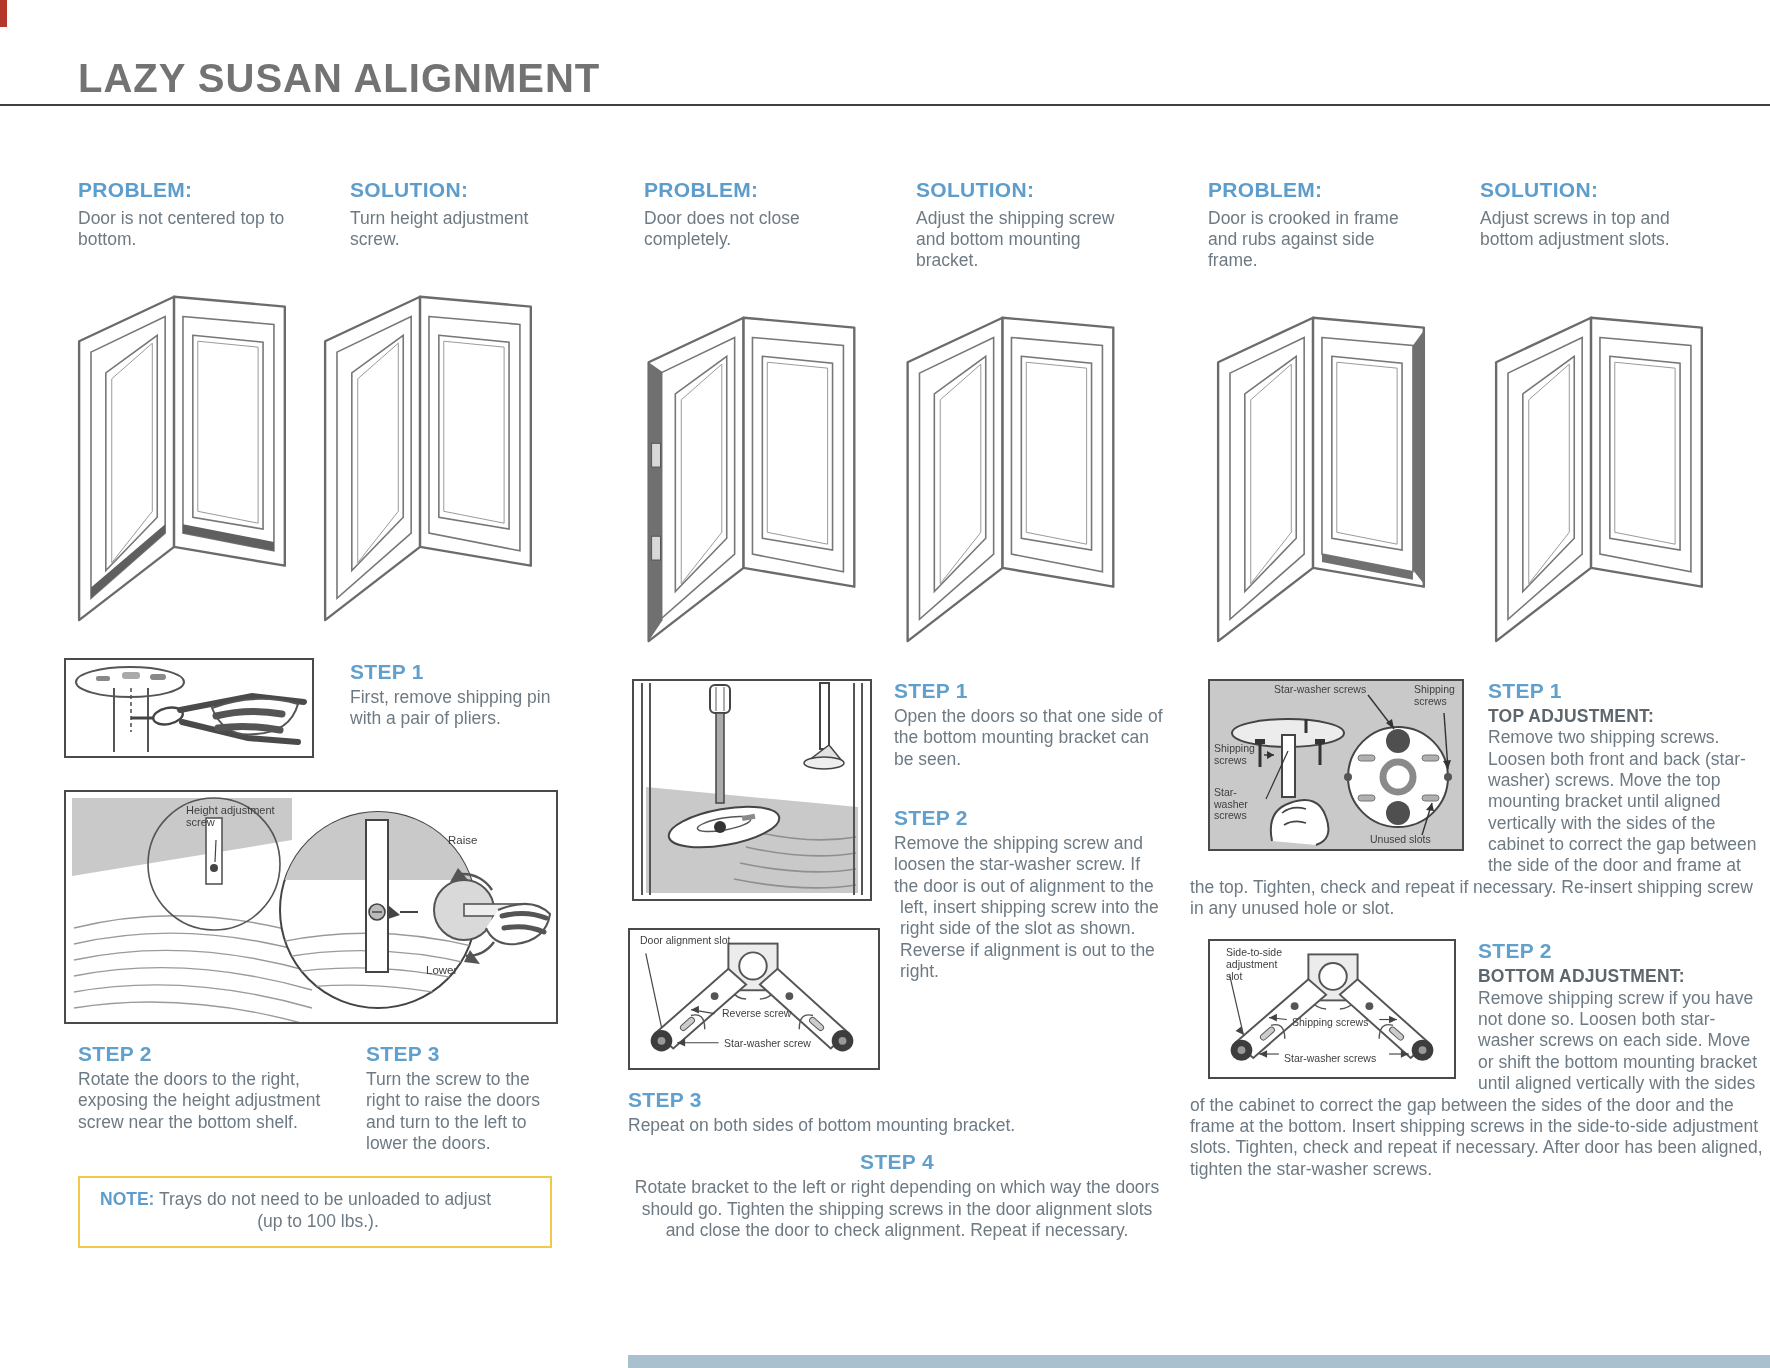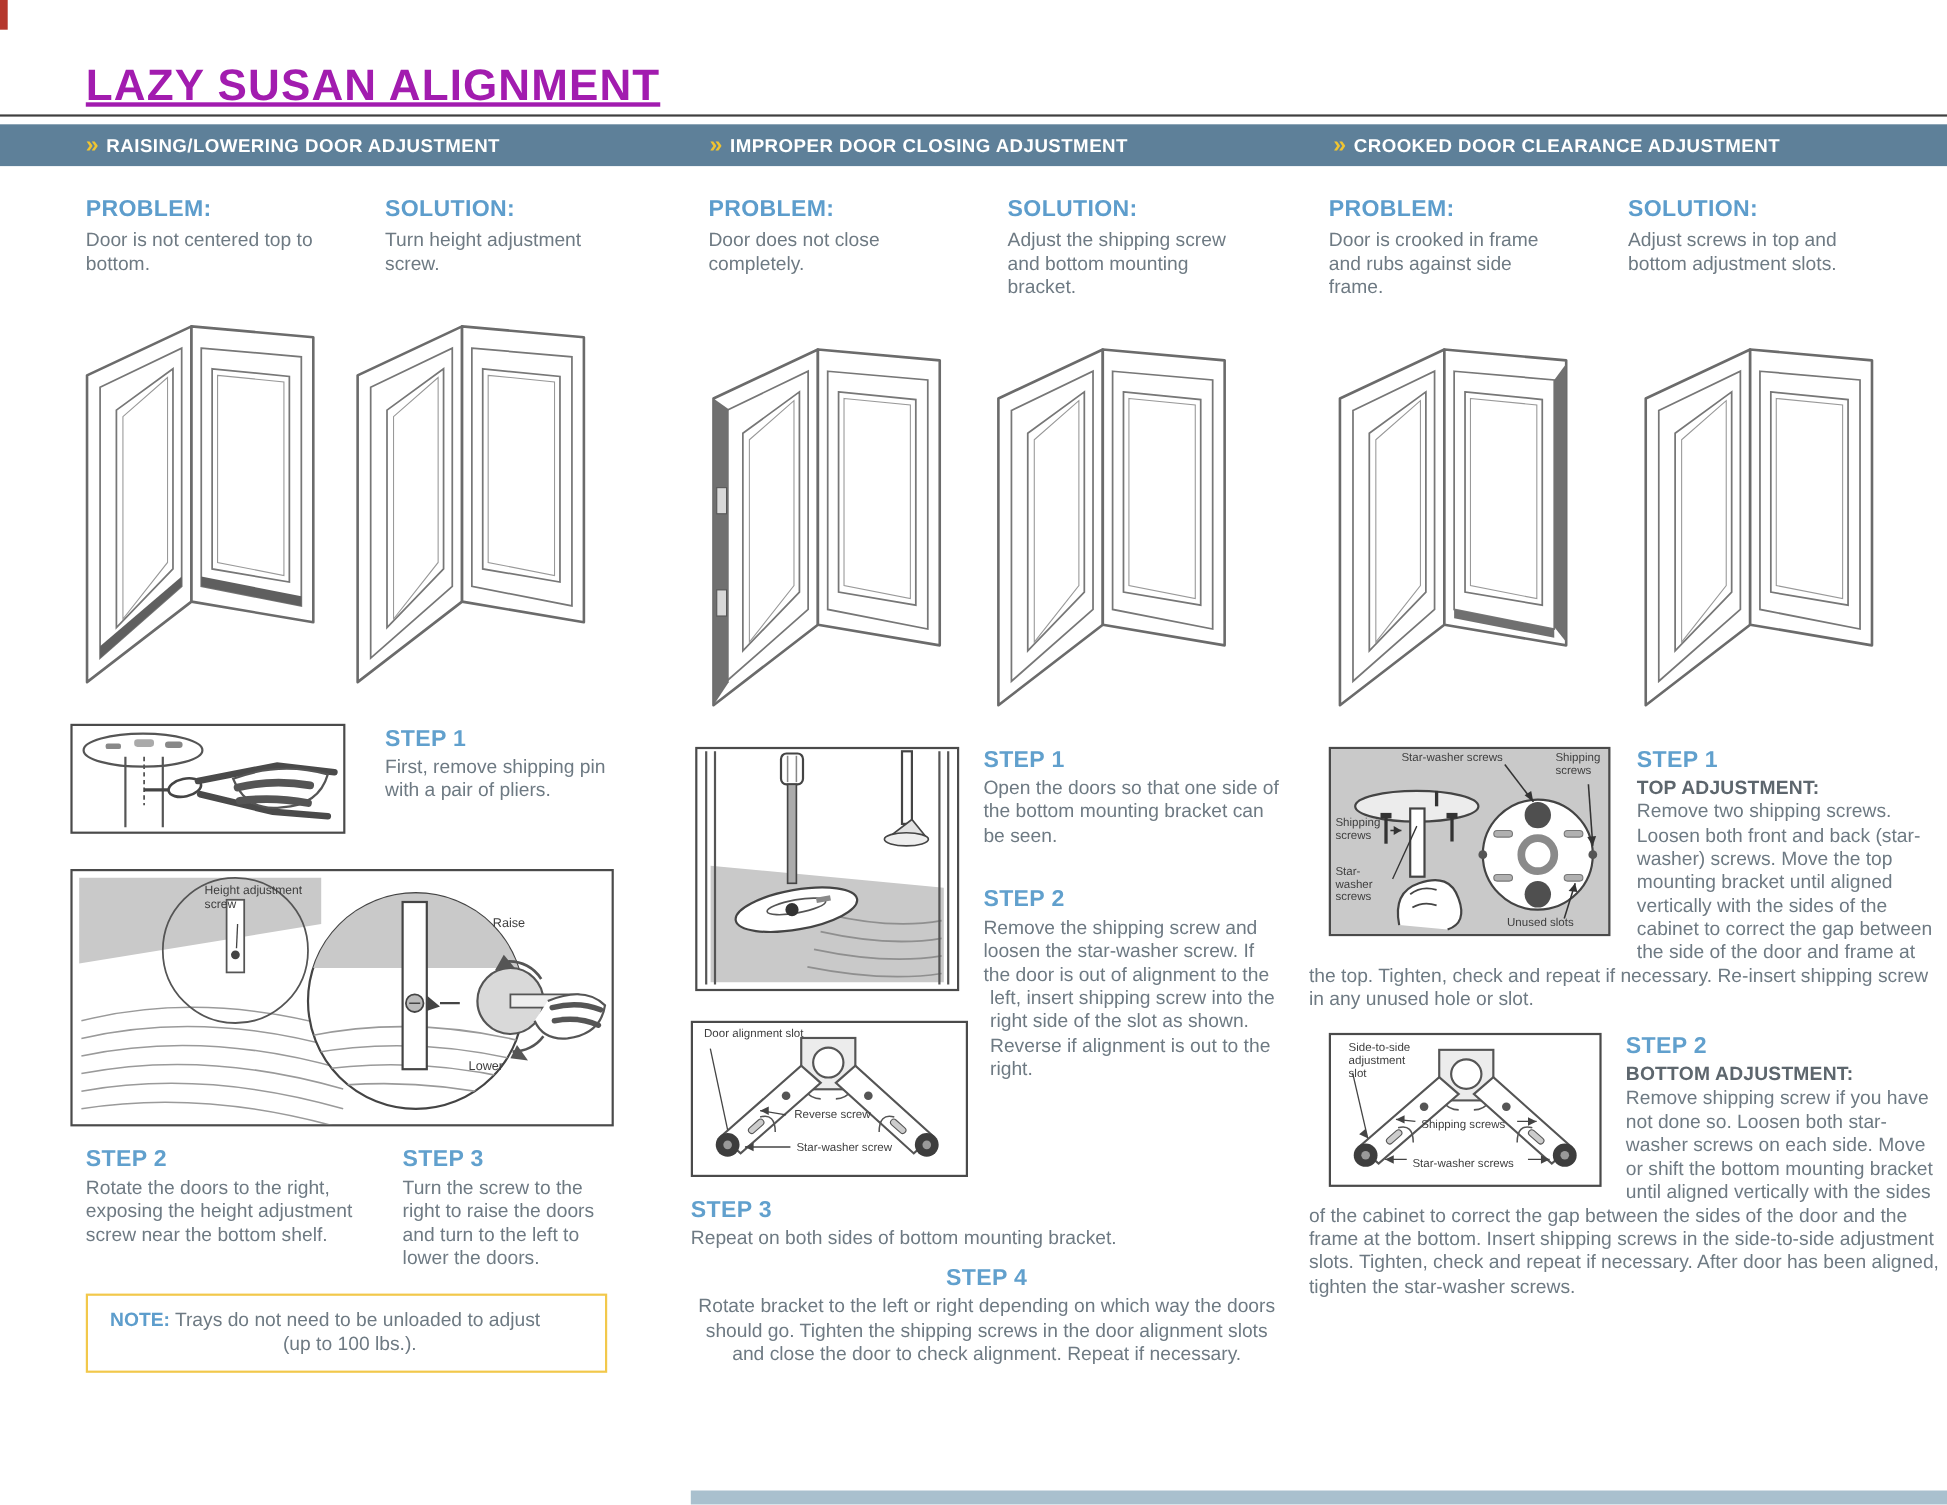--- a/index.html
+++ b/index.html
@@ -1,20 +1,20 @@
 <!DOCTYPE html>
 <html><head>
 <meta charset="utf-8">
 <style>
   html,body{margin:0;padding:0;}
   .page{position:relative;width:1770px;height:1368px;background:#ffffff;overflow:hidden;
         font-family:"Liberation Sans",sans-serif;}
   .corner-mark{position:absolute;left:0;top:0;width:7px;height:27px;background:#b5372c;}
-  .title{position:absolute;left:78px;top:56px;font-size:40px;font-weight:bold;color:#a21caf;
-         letter-spacing:1px;text-decoration:underline;}
+  .title{position:absolute;left:78px;top:56px;font-size:40px;font-weight:bold;color:#737373;
+         letter-spacing:1px;}
   .title-rule{position:absolute;left:0;top:104px;width:1770px;height:2px;background:#3f3f3f;}
   .section-bar{position:absolute;left:0;top:113px;width:1770px;height:38px;background:#5E8099;}
   .bar-label{position:absolute;top:0;height:38px;line-height:38px;color:#ffffff;font-weight:bold;
              font-size:17px;letter-spacing:.4px;white-space:nowrap;}
   .chev{color:#F0C431;font-weight:bold;font-size:21px;margin-right:9px;letter-spacing:-2px;}
   .cols{position:absolute;left:60px;top:166px;display:flex;align-items:flex-start;}
   .col1{width:500px;}
   .col2{width:540px;margin-left:66px;}
   .col3{width:574px;margin-left:24px;}
   .ps-grid{display:grid;grid-template-columns:272px 1fr;padding-left:18px;margin-top:12px;}
@@ -70,25 +70,20 @@
       <path d="M186,88 q-14,-4 -14,14" stroke="#555" stroke-width="1.4" fill="none"></path>
     </g>
   </defs>
 </svg>
 
 <div class="page">
   <div class="corner-mark"></div>
   <div class="title">LAZY SUSAN ALIGNMENT</div>
   <div class="title-rule"></div>
 
-  <div class="section-bar">
-    <span class="bar-label" style="left:78px;"><span class="chev">»</span><span>RAISING/LOWERING DOOR ADJUSTMENT</span></span>
-    <span class="bar-label" style="left:645px;"><span class="chev">»</span><span>IMPROPER DOOR CLOSING ADJUSTMENT</span></span>
-    <span class="bar-label" style="left:1212px;"><span class="chev">»</span><span>CROOKED DOOR CLEARANCE ADJUSTMENT</span></span>
-  </div>
 
   <div class="cols">
 
     <div class="col1">
       <div class="ps-grid">
         <div>
           <p class="ps-h">PROBLEM:</p>
           <p class="body-t">Door is not centered top to bottom.</p>
         </div>
         <div>

